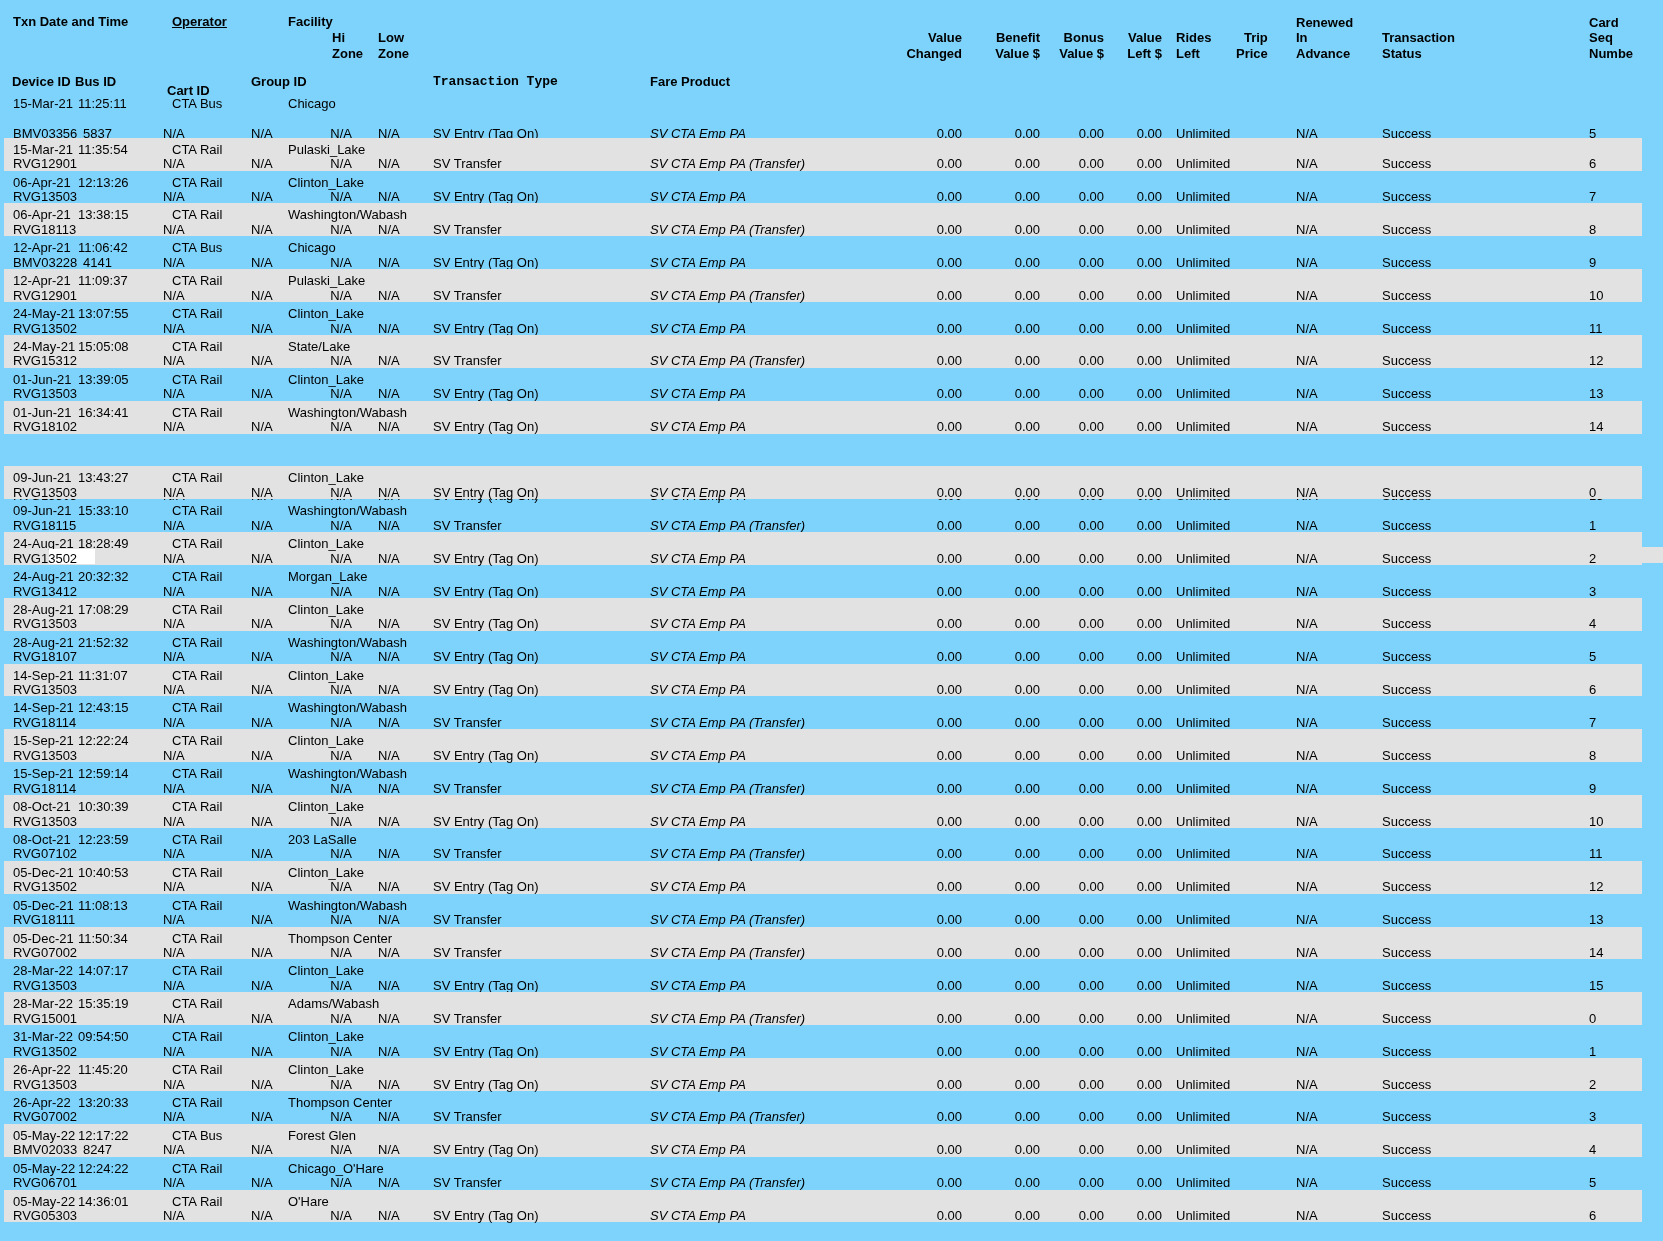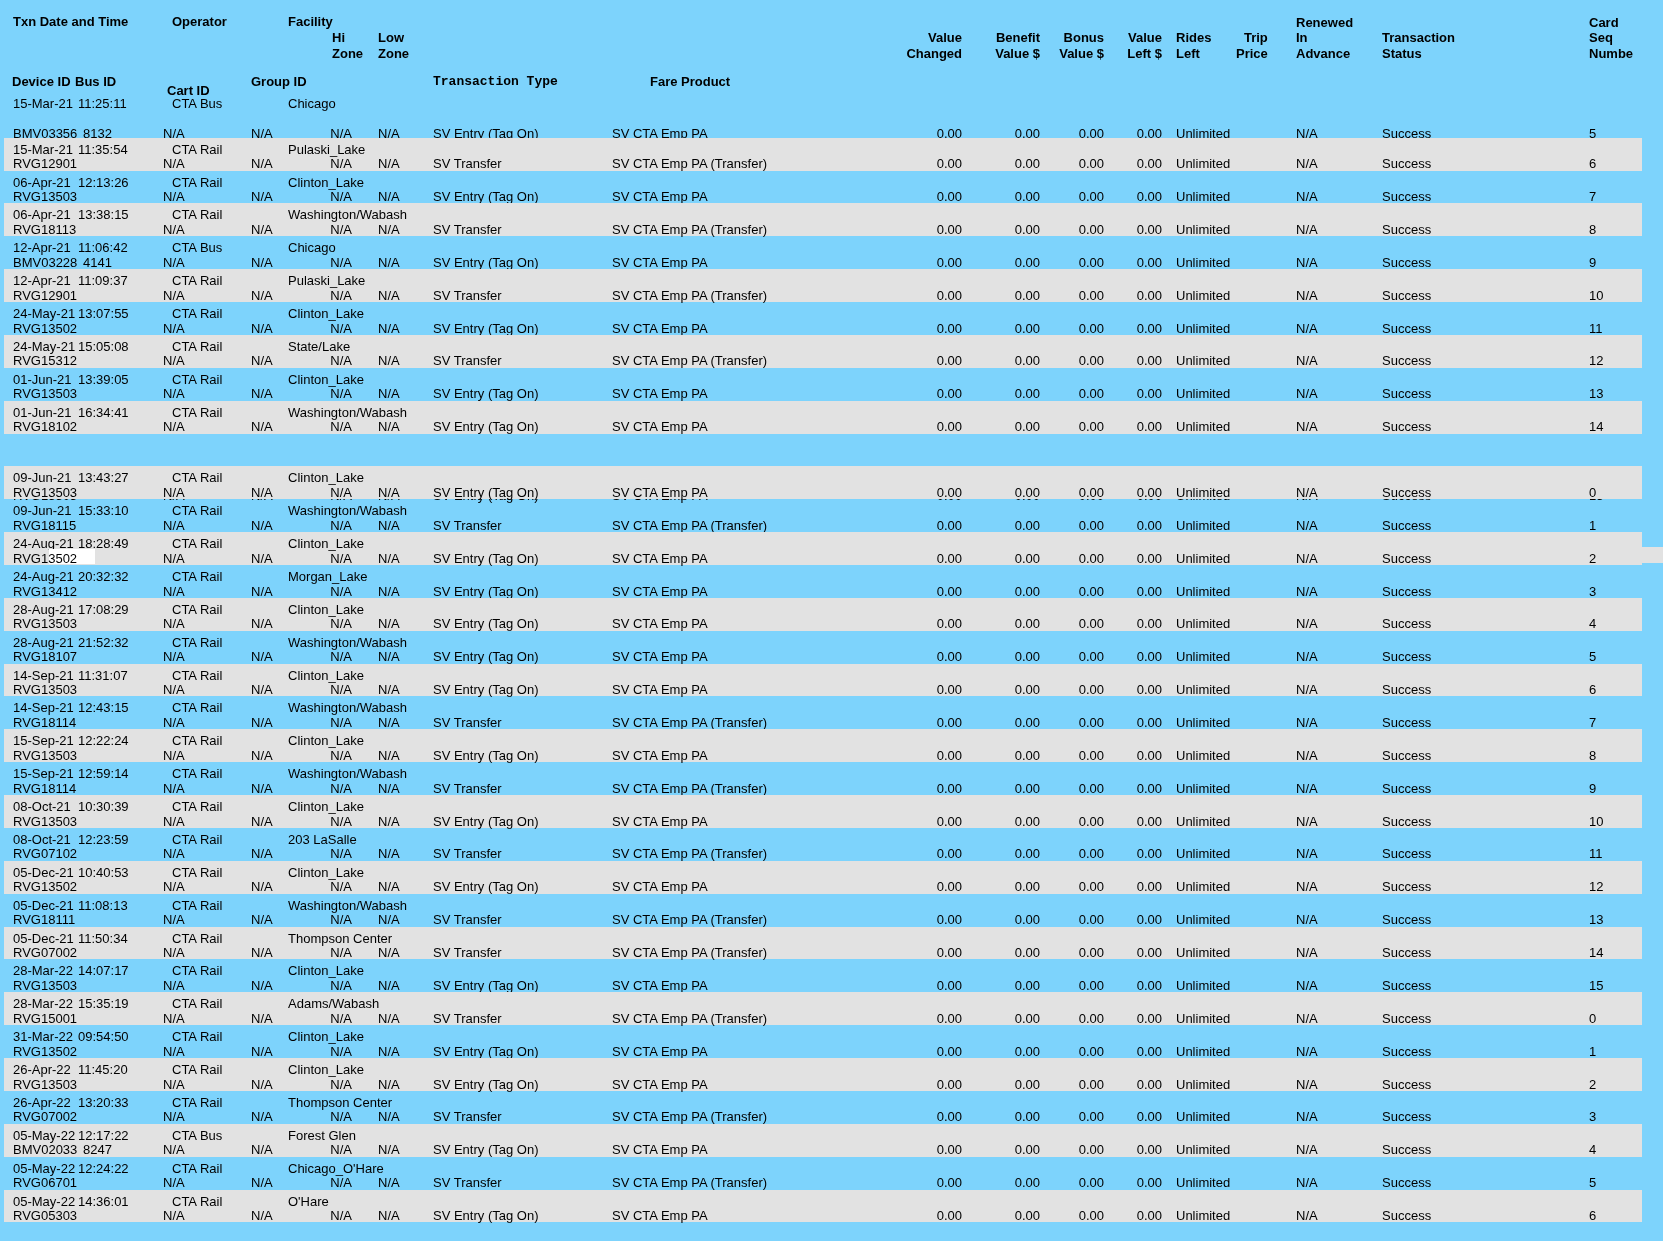--- a/index.html
+++ b/index.html
@@ -29,21 +29,21 @@
   .c-operator { left:172px; }
   .c-facility { left:288px; }
   
   .c-device { left:13px; }
   .c-bus    { left:83px; }
   .c-cart   { left:163px; }
   .c-group  { left:251px; }
   .c-hizone { left:290px; width:62px; }
   .c-lozone { left:378px; }
   .c-txntype{ left:433px; }
-  .c-fare   { left:612px; }
+  .c-fare   { left:650px;font-style:italic; }
   .c-vc     { left:892px;  width:70px; }
   .c-bv     { left:970px;  width:70px; }
   .c-bonus  { left:1034px; width:70px; }
   .c-vl     { left:1092px; width:70px; }
   .c-rides  { left:1176px;text-align:right; }
   .c-trip   { left:1236px; }
   .c-renewed{ left:1296px; }
   .c-status { left:1382px; }
   .c-seq    { left:1589px; }
   
@@ -56,21 +56,21 @@
     display:block; position:absolute; left:1642px; top:15px;
     width:21px; height:16px; background:#e2e2e2;
   }
 </style>
 </head>
 <body>
 
 <div id="canvas">
 
   <div class="hdr" style="left:13px;  top:14px;">Txn Date and Time</div>
-  <div class="hdr" style="left:172px; top:14px;">Operator</div>
+  <div class="hdr" style="left:172px; top:14px;text-decoration:underline;">Operator</div>
   <div class="hdr" style="left:288px; top:14px;">Facility</div>
   <div class="hdr" style="left:332px; top:30px;">Hi
 Zone</div>
   <div class="hdr" style="left:378px; top:30px;">Low
 Zone</div>
 
   <div class="hdr ralign" style="left:892px;  top:30px; width:70px;">Value
 Changed</div>
   <div class="hdr ralign" style="left:970px;  top:30px; width:70px;">Benefit
 Value $</div>
@@ -100,21 +100,21 @@
 
   <div id="record-list">
       <div class="record first" style="top: 90px; height: 48px;">
 
     <span class="cell dateline c-date">15-Mar-21</span>
     <span class="cell dateline c-time">11:25:11</span>
     <span class="cell dateline c-operator">CTA Bus</span>
     <span class="cell dateline c-facility">Chicago</span>
 
     <span class="cell devline c-device">BMV03356</span>
-    <span class="cell devline c-bus">8132</span>
+    <span class="cell devline c-bus">5837</span>
     <span class="cell devline c-cart">N/A</span>
     <span class="cell devline c-group">N/A</span>
     <span class="cell devline c-hizone r">N/A</span>
     <span class="cell devline c-lozone">N/A</span>
     <span class="cell devline c-txntype">SV Entry (Tag On)</span>
     <span class="cell devline c-fare">SV CTA Emp PA</span>
     <span class="cell devline c-vc r">0.00</span>
     <span class="cell devline c-bv r">0.00</span>
     <span class="cell devline c-bonus r">0.00</span>
     <span class="cell devline c-vl r">0.00</span>

